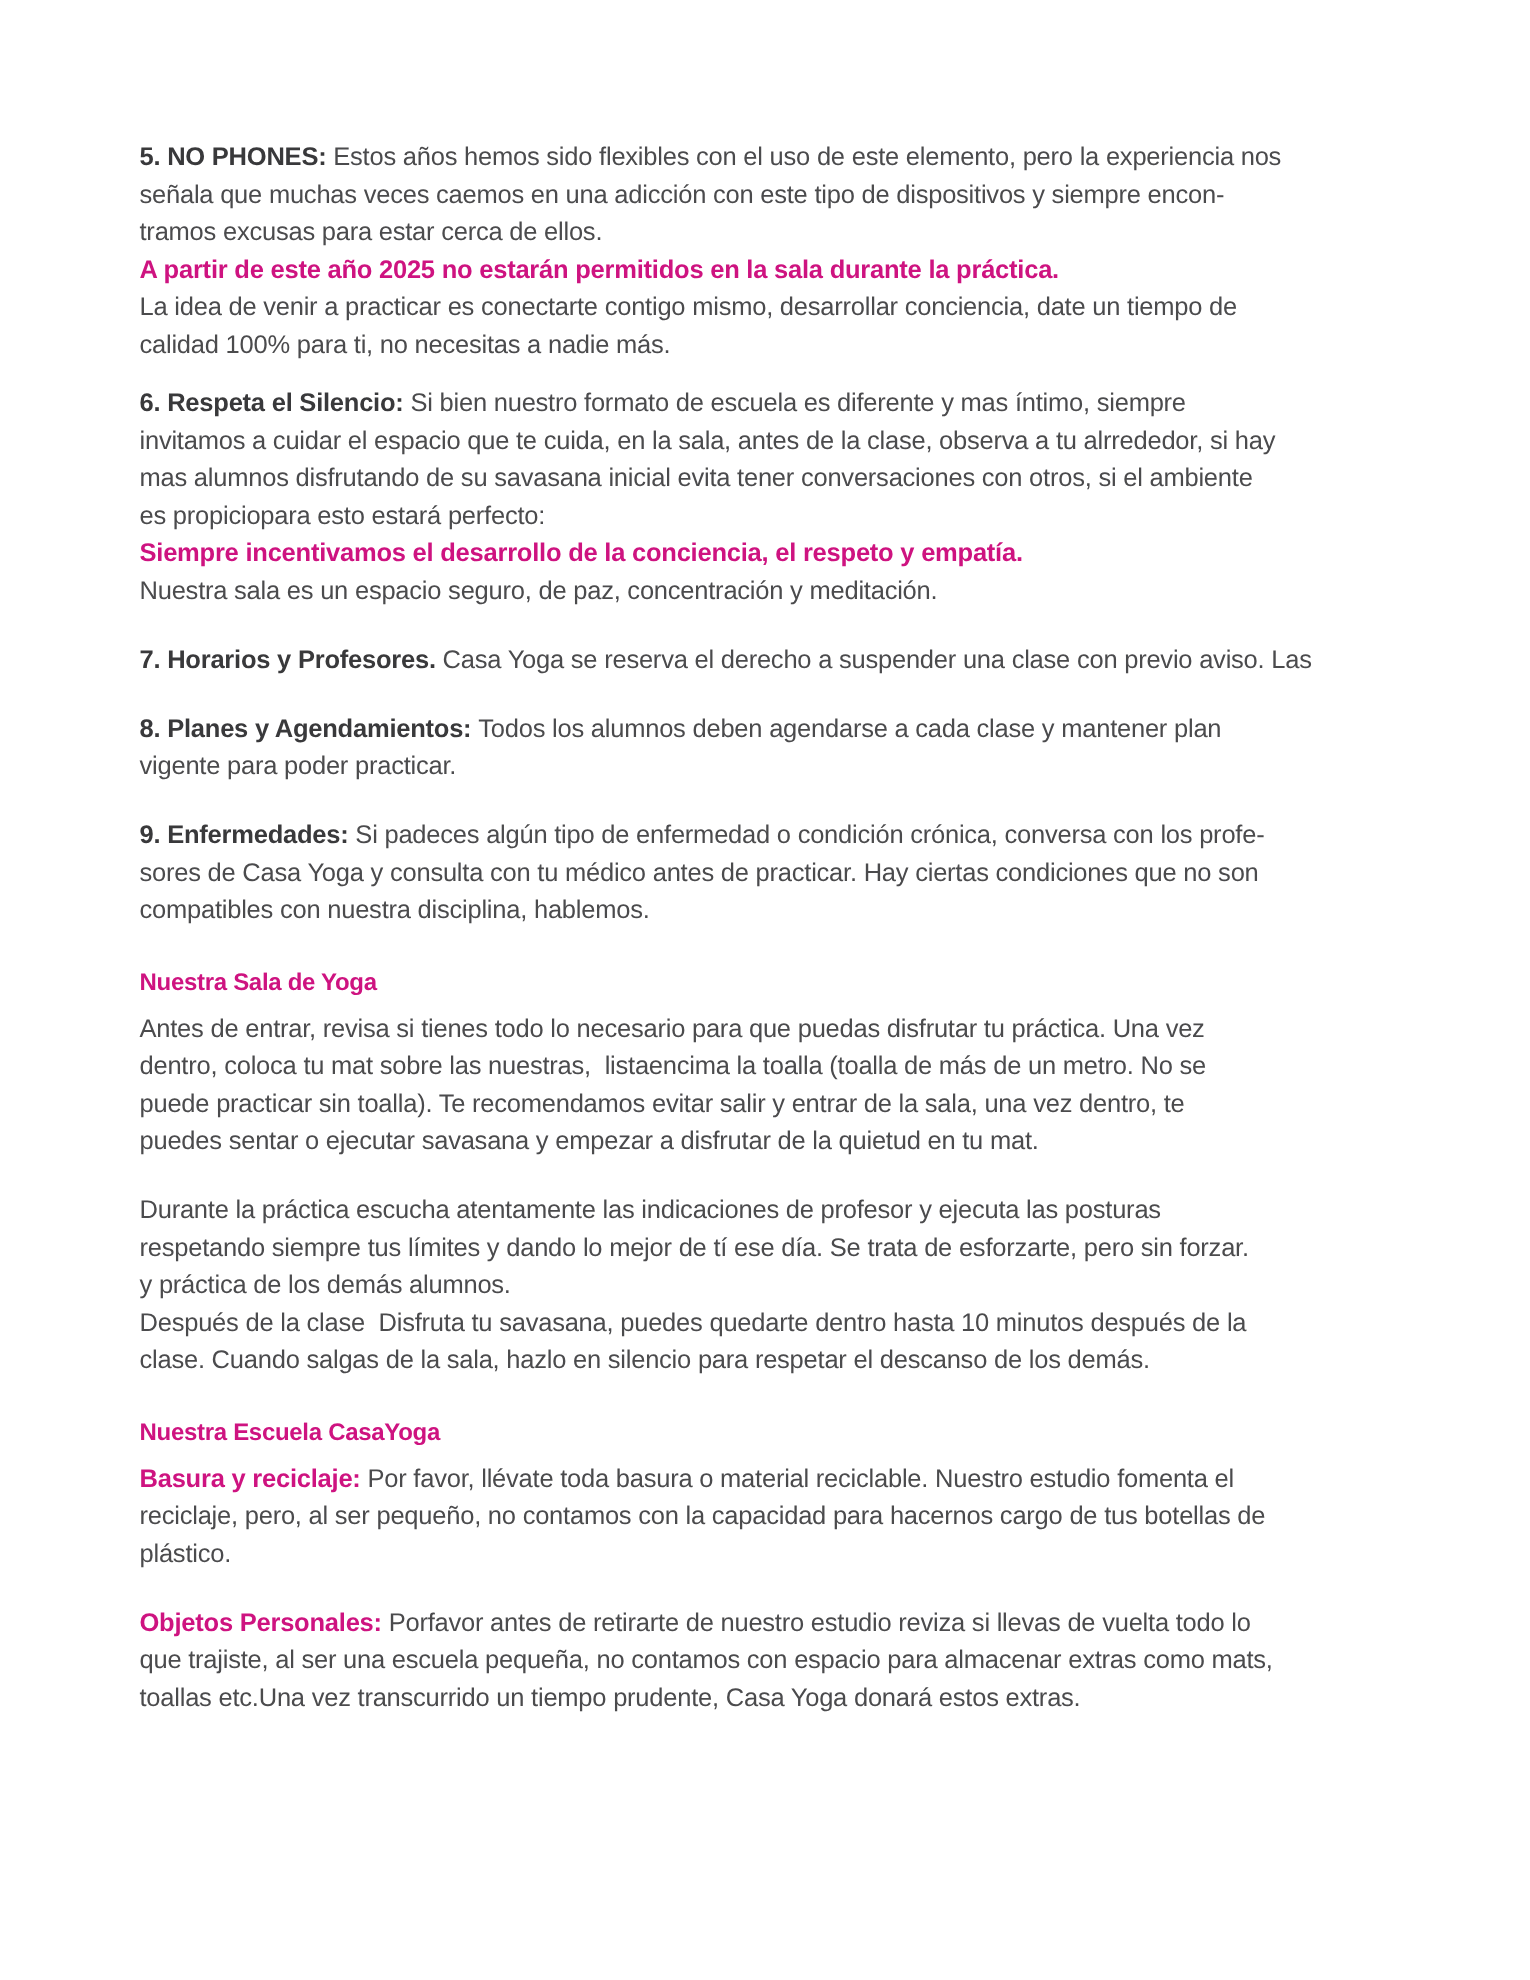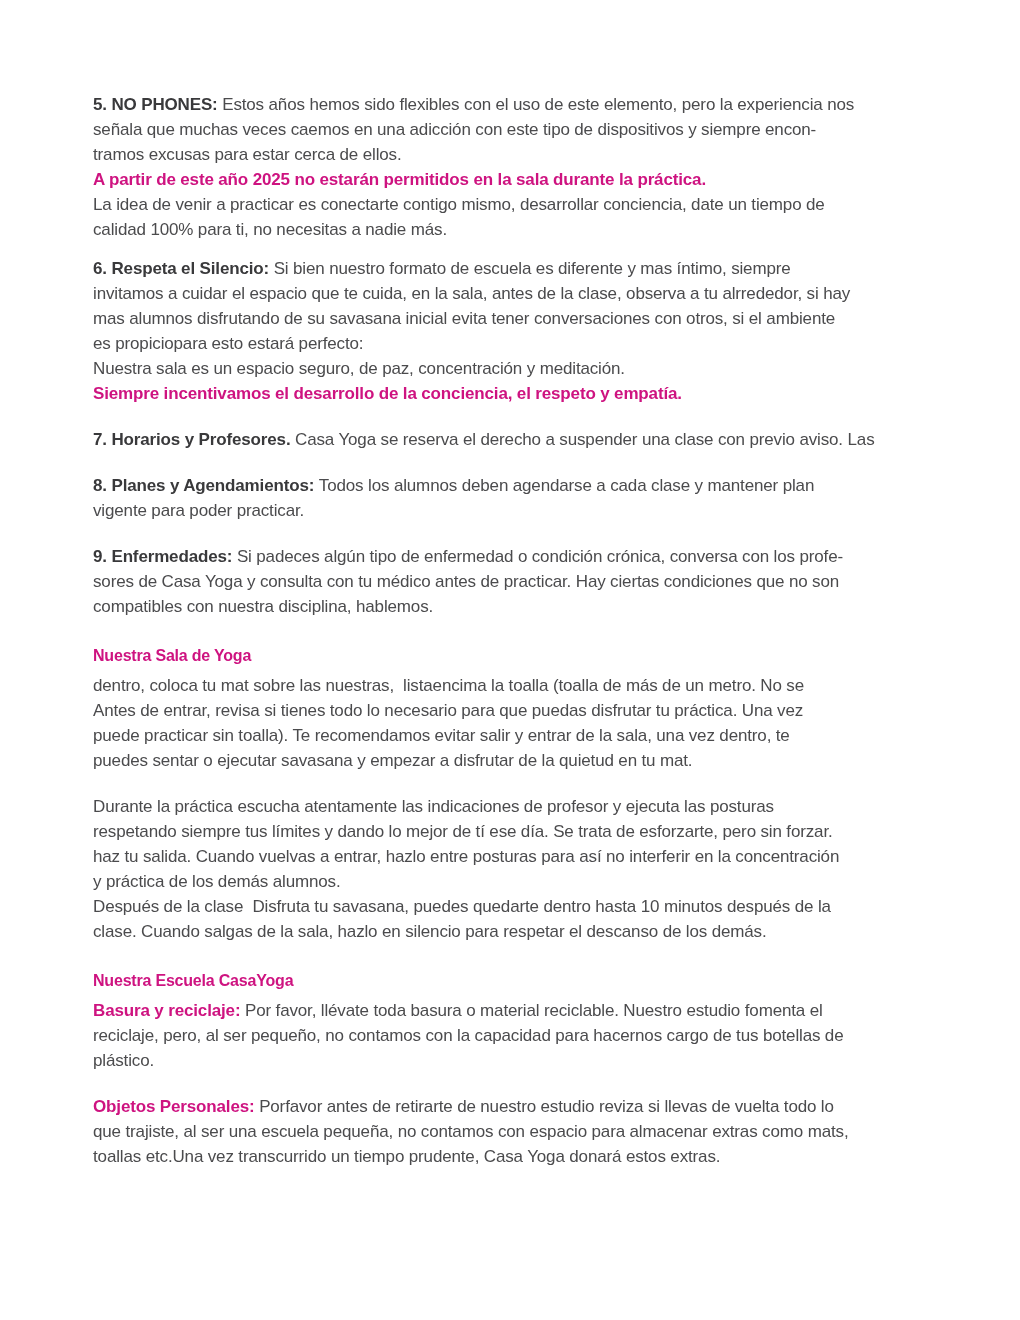--- a/index.html
+++ b/index.html
@@ -56,46 +56,45 @@
       <div class="line"><span class="run-n">tramos excusas para estar cerca de ellos.</span></div>
       <div class="line"><span class="run-p">A partir de este año 2025 no estarán permitidos en la sala durante la práctica.</span></div>
       <div class="line"><span class="run-n">La idea de venir a practicar es conectarte contigo mismo, desarrollar conciencia, date un tiempo de</span></div>
       <div class="line"><span class="run-n">calidad 100% para ti, no necesitas a nadie más.</span></div>
     </div>
     <div class="para">
       <div class="line"><span class="run-b">6. Respeta el Silencio: </span><span class="run-n">Si bien nuestro formato de escuela es diferente y mas íntimo, siempre</span></div>
       <div class="line"><span class="run-n">invitamos a cuidar el espacio que te cuida, en la sala, antes de la clase, observa a tu alrrededor, si hay</span></div>
       <div class="line"><span class="run-n">mas alumnos disfrutando de su savasana inicial evita tener conversaciones con otros, si el ambiente</span></div>
       <div class="line"><span class="run-n">es propiciopara esto estará perfecto:</span></div>
+      <div class="line"><span class="run-p">Siempre incentivamos el desarrollo de la conciencia, el respeto y empatía.</span></div>
       <div class="line"><span class="run-n">Nuestra sala es un espacio seguro, de paz, concentración y meditación.</span></div>
-      <div class="line"><span class="run-p">Siempre incentivamos el desarrollo de la conciencia, el respeto y empatía.</span></div>
     </div>
     <div class="para">
       <div class="line"><span class="run-b">7. Horarios y Profesores. </span><span class="run-n">Casa Yoga se reserva el derecho a suspender una clase con previo aviso. Las</span></div>
     </div>
     <div class="para">
       <div class="line"><span class="run-b">8. Planes y Agendamientos: </span><span class="run-n">Todos los alumnos deben agendarse a cada clase y mantener plan</span></div>
       <div class="line"><span class="run-n">vigente para poder practicar.</span></div>
     </div>
     <div class="para">
       <div class="line"><span class="run-b">9. Enfermedades: </span><span class="run-n">Si padeces algún tipo de enfermedad o condición crónica, conversa con los profe-</span></div>
       <div class="line"><span class="run-n">sores de Casa Yoga y consulta con tu médico antes de practicar. Hay ciertas condiciones que no son</span></div>
       <div class="line"><span class="run-n">compatibles con nuestra disciplina, hablemos.</span></div>
     </div>
     <h2 class="heading">Nuestra Sala de Yoga</h2>
     <div class="para">
+      <div class="line"><span class="run-n">Antes de entrar, revisa si tienes todo lo necesario para que puedas disfrutar tu práctica. Una vez</span></div>
       <div class="line"><span class="run-n">dentro, coloca tu mat sobre las nuestras,  listaencima la toalla (toalla de más de un metro. No se</span></div>
-      <div class="line"><span class="run-n">Antes de entrar, revisa si tienes todo lo necesario para que puedas disfrutar tu práctica. Una vez</span></div>
       <div class="line"><span class="run-n">puede practicar sin toalla). Te recomendamos evitar salir y entrar de la sala, una vez dentro, te</span></div>
       <div class="line"><span class="run-n">puedes sentar o ejecutar savasana y empezar a disfrutar de la quietud en tu mat.</span></div>
     </div>
     <div class="para">
       <div class="line"><span class="run-n">Durante la práctica escucha atentamente las indicaciones de profesor y ejecuta las posturas</span></div>
       <div class="line"><span class="run-n">respetando siempre tus límites y dando lo mejor de tí ese día. Se trata de esforzarte, pero sin forzar.</span></div>
-      <div class="line"><span class="run-n">haz tu salida. Cuando vuelvas a entrar, hazlo entre posturas para así no interferir en la concentración</span></div>
       <div class="line"><span class="run-n">y práctica de los demás alumnos.</span></div>
       <div class="line"><span class="run-n">Después de la clase  Disfruta tu savasana, puedes quedarte dentro hasta 10 minutos después de la</span></div>
       <div class="line"><span class="run-n">clase. Cuando salgas de la sala, hazlo en silencio para respetar el descanso de los demás.</span></div>
     </div>
     <h2 class="heading">Nuestra Escuela CasaYoga</h2>
     <div class="para">
       <div class="line"><span class="run-p">Basura y reciclaje: </span><span class="run-n">Por favor, llévate toda basura o material reciclable. Nuestro estudio fomenta el</span></div>
       <div class="line"><span class="run-n">reciclaje, pero, al ser pequeño, no contamos con la capacidad para hacernos cargo de tus botellas de</span></div>
       <div class="line"><span class="run-n">plástico.</span></div>
     </div>

